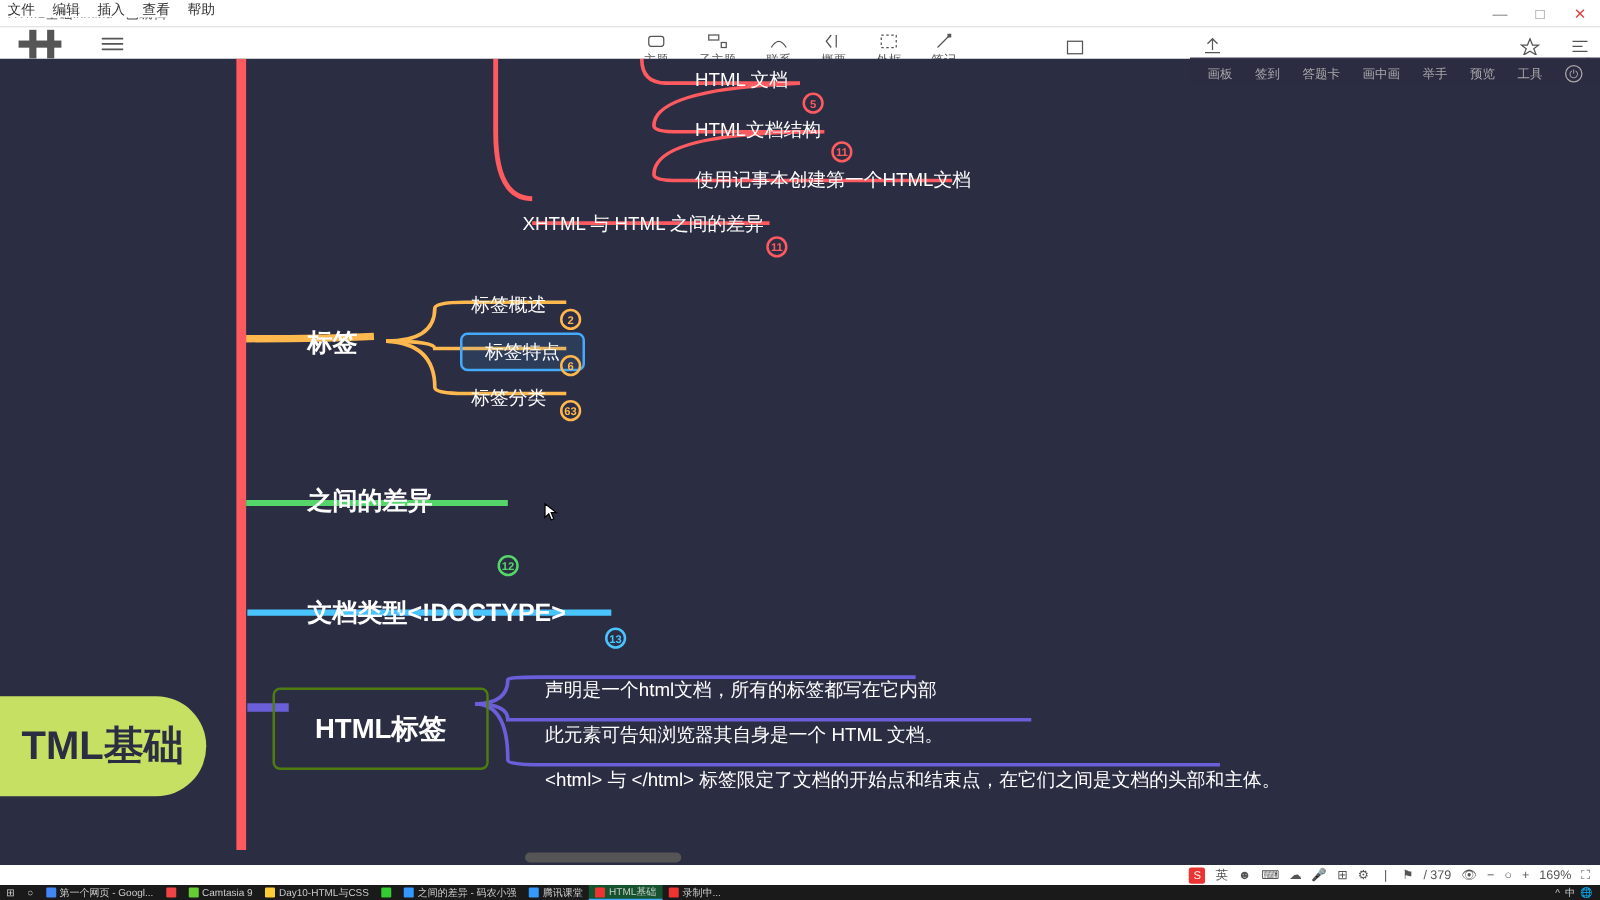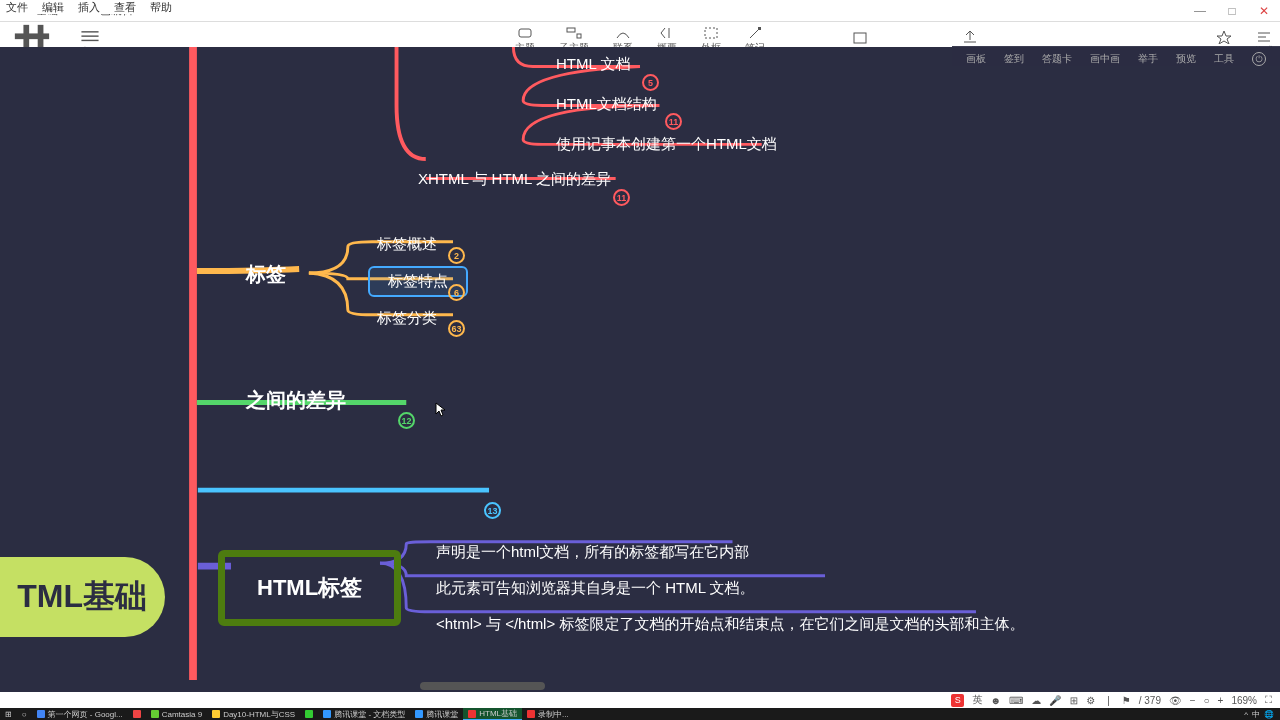--- a/index.html
+++ b/index.html
@@ -16,25 +16,25 @@
 .tright2{position:absolute;right:46px;display:flex;flex-direction:column;align-items:center;}
 .tzen{position:absolute;left:850px;display:flex;flex-direction:column;align-items:center;}
 .tshare{position:absolute;left:960px;display:flex;flex-direction:column;align-items:center;}
 .panel{position:absolute;top:46px;right:0;height:20px;background:rgba(43,45,66,.92);display:flex;align-items:flex-end;font-size:10px;color:#aaa;gap:18px;padding:0 14px;z-index:5;}
 .panel span:last-child{width:14px;height:14px;border:1px solid #aaa;border-radius:50%;display:flex;align-items:center;justify-content:center;font-size:9px;}
 .canvas{position:absolute;top:47px;left:0;right:0;bottom:40px;background:#2b2d42;overflow:hidden;}
 .root{position:absolute;left:-60px;top:510px;width:225px;height:80px;background:#c5e063;border-radius:40px;display:flex;align-items:center;justify-content:flex-end;padding-right:18px;font-size:32px;font-weight:bold;color:#2b2d42;}
 .node{position:absolute;color:#fff;font-size:15px;white-space:nowrap;}
 .bold{font-weight:bold;}
 .sel{border:2px solid #44aaff;background:rgba(68,170,255,.12);border-radius:6px;padding:4px 18px;}
-.box{border:7px solid #4d7c0f;border-radius:6px;padding:16px 32px;font-size:22px;font-weight:bold;}
+.box{border:2px solid #4d7c0f;border-radius:6px;padding:16px 32px;font-size:22px;font-weight:bold;}
 .badge{position:absolute;width:17px;height:17px;border-radius:50%;display:flex;align-items:center;justify-content:center;font-size:9px;font-weight:bold;}
 .b-red{border:2px solid #ff5a5f;color:#ff5a5f;}
 .b-org{border:2px solid #ffb84d;color:#ffb84d;}
-.b-grn{border:2px solid #54d66a;color:#54d66a;}
+.b-grn{border:2px solid #54d66a;color:#54d66a;margin-top:32px;}
 .b-blu{border:2px solid #4ac4ff;color:#4ac4ff;}
 svg.lines{position:absolute;top:0;left:0;width:100%;height:100%;pointer-events:none;}
 .cursor{position:absolute;left:435px;top:355px;width:12px;height:16px;pointer-events:none;}
 .hscroll{position:absolute;left:0;right:0;bottom:28px;height:12px;background:#2b2d42;}
 .hscroll .th{position:absolute;left:420px;top:2px;width:125px;height:8px;background:#555;border-radius:4px;}
 .statusbar{position:absolute;bottom:12px;left:0;right:0;height:16px;background:#fff;display:flex;align-items:center;justify-content:flex-end;font-size:10px;color:#555;padding:0 8px;gap:8px;}
 .sico{width:13px;height:13px;display:flex;align-items:center;justify-content:center;border:1px solid #bbb;border-radius:2px;font-size:9px;}
 .taskbar{position:absolute;bottom:0;left:0;right:0;height:12px;background:#1a1a1a;display:flex;align-items:center;font-size:8px;color:#ccc;}
 .taskbar .ti{display:flex;align-items:center;gap:3px;padding:0 5px;height:100%;}
 .taskbar .ti.act{background:#14532d;border-bottom:1px solid #44aaff;}
@@ -186,20 +186,21 @@
   <div class="node" style="left:377px;top:188px">标签概述</div>
   <div class="badge b-org" style="left:448px;top:200px">2</div>
   <div class="node sel" style="left:368px;top:219px">标签特点</div>
   <div class="badge b-org" style="left:448px;top:237px">6</div>
   <div class="node" style="left:377px;top:262px">标签分类</div>
   <div class="badge b-org" style="left:448px;top:273px">63</div>
 
   <div class="node bold" style="left:246px;top:340px;font-size:20px">之间的差异</div>
   <div class="badge b-grn" style="left:398px;top:365px">12</div>
 
+  <div class="node bold" style="left:246px;top:430px;font-size:20px">文档类型&lt;!DOCTYPE&gt;</div>
   <div class="badge b-blu" style="left:484px;top:455px">13</div>
 
   <div class="node box" style="left:218px;top:503px">HTML标签</div>
   <div class="node" style="left:436px;top:496px">声明是一个html文档，所有的标签都写在它内部</div>
   <div class="node" style="left:436px;top:532px">此元素可告知浏览器其自身是一个 HTML 文档。</div>
   <div class="node" style="left:436px;top:568px">&lt;html&gt; 与 &lt;/html&gt; 标签限定了文档的开始点和结束点，在它们之间是文档的头部和主体。</div>
 
   <svg class="cursor" viewBox="0 0 12 16">
       <path d="M1 1 L1 12 L4 9 L6 14 L8 13 L6 8 L10 8 Z" fill="#fff" stroke="#000"></path>
     </svg>
@@ -249,21 +250,21 @@
     </div>
   <div class="ti">
       <span class="tico" style="background:#fc3"></span>
       <span>Day10-HTML与CSS</span>
     </div>
   <div class="ti">
       <span class="tico" style="background:#3c3"></span>
     </div>
   <div class="ti">
       <span class="tico" style="background:#39f"></span>
-      <span>腾讯课堂 - 文档类型</span>
+      <span>之间的差异 - 码农小强</span>
     </div>
   <div class="ti">
       <span class="tico" style="background:#39f"></span>
       <span>腾讯课堂</span>
     </div>
   <div class="ti act">
       <span class="tico" style="background:#e33"></span>
       <span>HTML基础</span>
     </div>
   <div class="ti">

